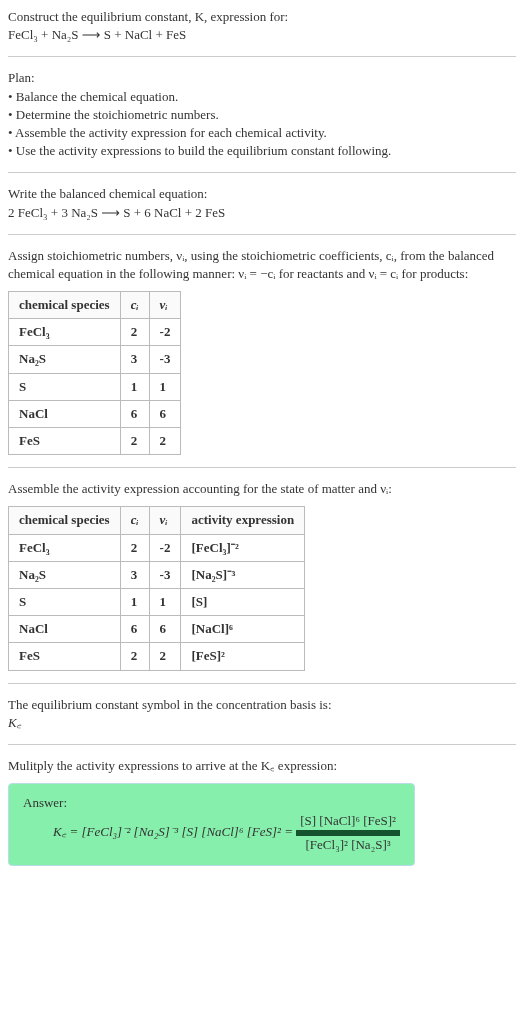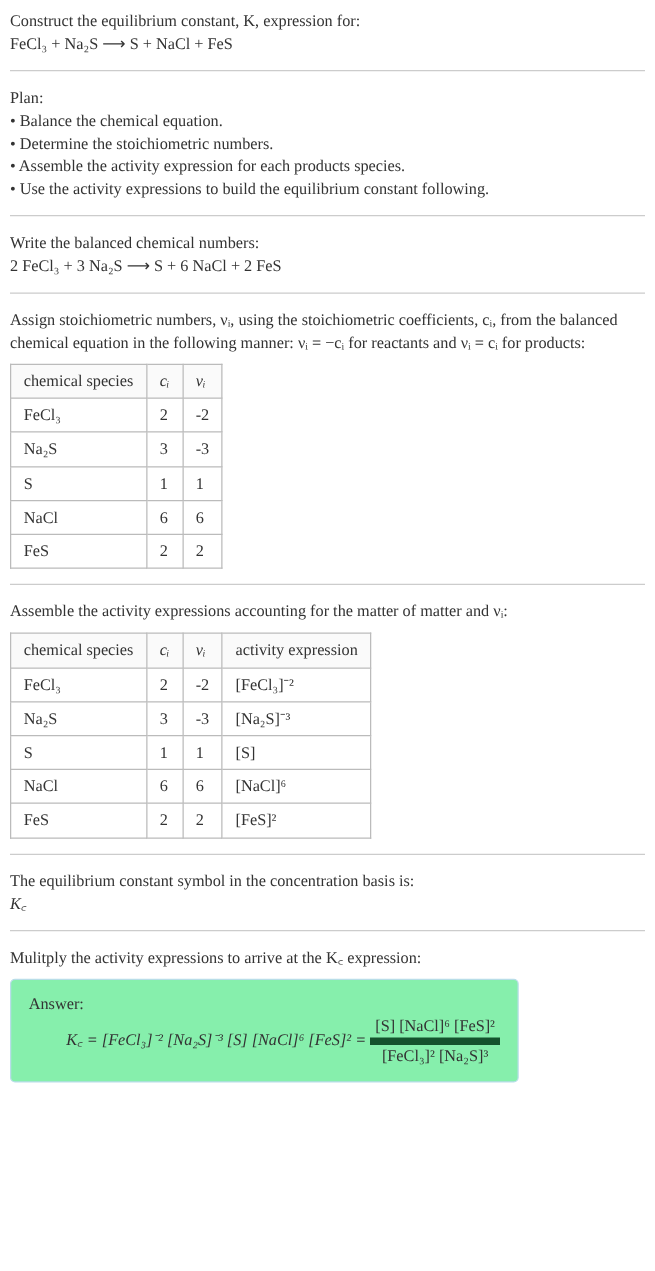--- a/index.html
+++ b/index.html
@@ -21,21 +21,21 @@
       margin-bottom: 8px;
     }
     table {
       border-collapse: collapse;
       margin: 6px 0;
     }
     td, th {
       border: 1px solid #bbb;
       padding: 4px 10px;
       text-align: left;
-      font-weight: normal;
+      font-weight: bold;
     }
     th {
       background: #fafafa;
     }
     .italic {
       font-style: italic;
     }
     .answer-box {
       background: #86efac;
       border: 1px solid #b8dde8;
@@ -71,28 +71,28 @@
   <div>Construct the equilibrium constant, K, expression for:</div>
   <div>FeCl₃ + Na₂S ⟶ S + NaCl + FeS</div>
 </div>
 
 <hr>
 
 <div class="section">
   <div>Plan:</div>
   <div>• Balance the chemical equation.</div>
   <div>• Determine the stoichiometric numbers.</div>
-  <div>• Assemble the activity expression for each products species.</div>
+  <div>• Assemble the activity expression for each chemical activity.</div>
   <div>• Use the activity expressions to build the equilibrium constant following.</div>
 </div>
 
 <hr>
 
 <div class="section">
-  <div>Write the balanced chemical numbers:</div>
+  <div>Write the balanced chemical equation:</div>
   <div>2 FeCl₃ + 3 Na₂S ⟶ S + 6 NaCl + 2 FeS</div>
 </div>
 
 <hr>
 
 <div class="section">
   <div>Assign stoichiometric numbers, νᵢ, using the stoichiometric coefficients, cᵢ, from the balanced chemical equation in the following manner: νᵢ = −cᵢ for reactants and νᵢ = cᵢ for products:</div>
 </div>
 
 <table>
@@ -126,21 +126,21 @@
     <td>FeS</td>
     <td>2</td>
     <td>2</td>
   </tr>
 </tbody>
   </table>
 
 <hr>
 
 <div class="section">
-  <div>Assemble the activity expressions accounting for the matter of matter and νᵢ:</div>
+  <div>Assemble the activity expression accounting for the state of matter and νᵢ:</div>
 </div>
 
 <table>
   <tbody>
       <tr>
     <th>chemical species</th>
     <th><span class="italic">cᵢ</span></th>
     <th><span class="italic">νᵢ</span></th>
     <th>activity expression</th>
   </tr>

